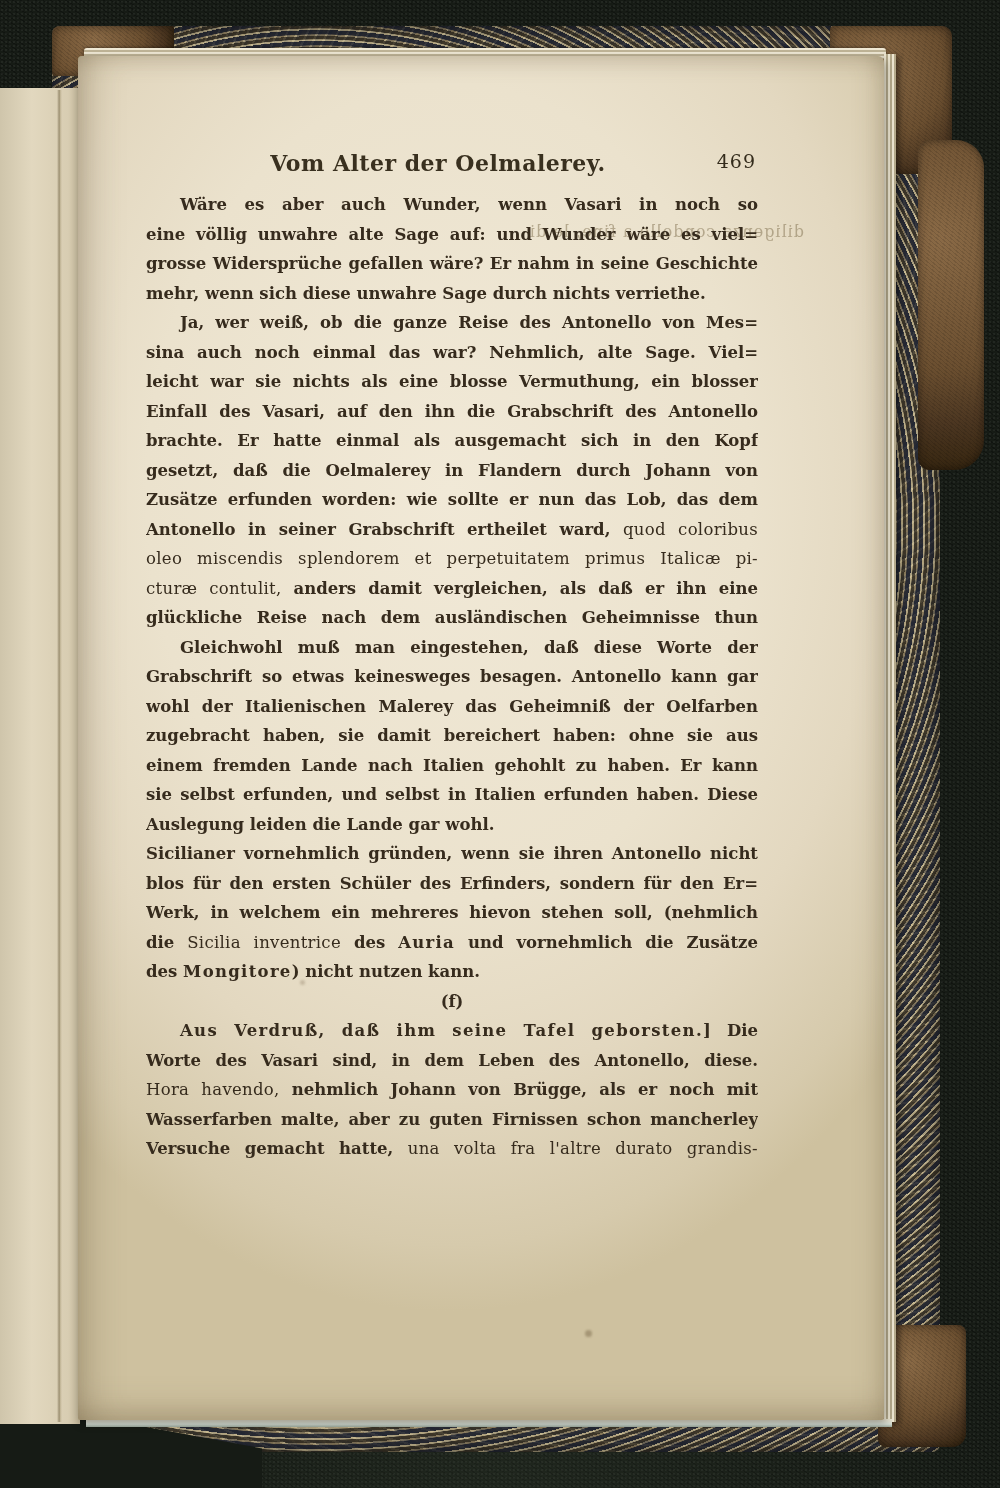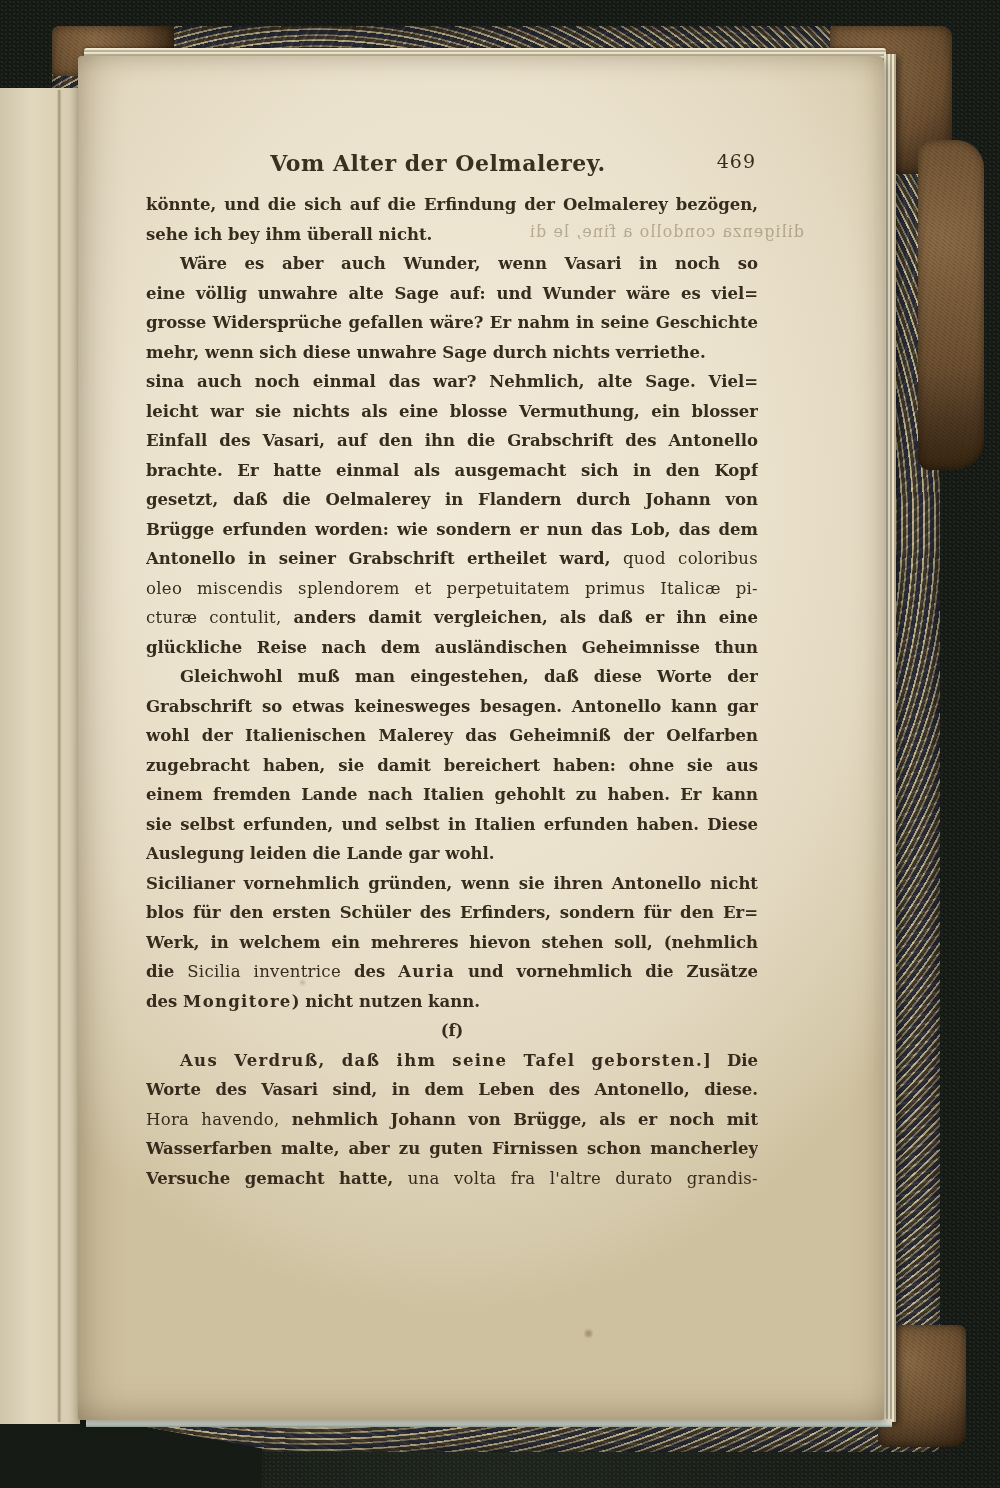--- a/index.html
+++ b/index.html
@@ -149,36 +149,33 @@
 <div class="stain stain-a"></div>
 <div class="stain stain-b"></div>
 
 <div class="running-header">
   <span class="header-title">Vom Alter der Oelmalerey.</span>
   <span class="page-number">469</span>
 </div>
 
 <div class="text-block">
     <div class="para">
-      <div class="line"><span class="fr">könnte, und die sich auf die Erfindung der Oelmalerey bezögen,</span></div>
-      <div class="line end"><span class="fr">sehe ich bey ihm überall nicht.</span></div>
-    </div>
-    <div class="para">
       <div class="line indent"><span class="fr">Wäre es aber auch Wunder, wenn Vasari in noch so</span></div>
       <div class="line"><span class="fr">eine völlig unwahre alte Sage auf: und Wunder wäre es viel=</span></div>
       <div class="line"><span class="fr">grosse Widersprüche gefallen wäre? Er nahm in seine Geschichte</span></div>
       <div class="line end"><span class="fr">mehr, wenn sich diese unwahre Sage durch nichts verriethe.</span></div>
     </div>
     <div class="para">
+      <div class="line indent"><span class="fr">Ja, wer weiß, ob die ganze Reise des Antonello von Mes=</span></div>
       <div class="line"><span class="fr">sina auch noch einmal das war? Nehmlich, alte Sage. Viel=</span></div>
       <div class="line"><span class="fr">leicht war sie nichts als eine blosse Vermuthung, ein blosser</span></div>
       <div class="line"><span class="fr">Einfall des Vasari, auf den ihn die Grabschrift des Antonello</span></div>
       <div class="line"><span class="fr">brachte. Er hatte einmal als ausgemacht sich in den Kopf</span></div>
       <div class="line"><span class="fr">gesetzt, daß die Oelmalerey in Flandern durch Johann von</span></div>
-      <div class="line"><span class="fr">Brügge erfunden worden: wie sondern er nun das Lob, das dem</span></div>
+      <div class="line"><span class="fr">Zusätze erfunden worden: wie sollte er nun das Lob, das dem</span></div>
       <div class="line"><span class="fr">Antonello in seiner Grabschrift ertheilet ward, </span><span class="an">quod coloribus</span></div>
       <div class="line"><span class="an">oleo miscendis splendorem et perpetuitatem primus Italicæ pi-</span></div>
       <div class="line"><span class="an">cturæ contulit, </span><span class="fr">anders damit vergleichen, als daß er ihn eine</span></div>
       <div class="line"><span class="fr">glückliche Reise nach dem ausländischen Geheimnisse thun läßt?</span></div>
     </div>
     <div class="para">
       <div class="line indent"><span class="fr">Gleichwohl muß man eingestehen, daß diese Worte der</span></div>
       <div class="line"><span class="fr">Grabschrift so etwas keinesweges besagen. Antonello kann gar</span></div>
       <div class="line"><span class="fr">wohl der Italienischen Malerey das Geheimniß der Oelfarben</span></div>
       <div class="line"><span class="fr">zugebracht haben, sie damit bereichert haben: ohne sie aus</span></div>

